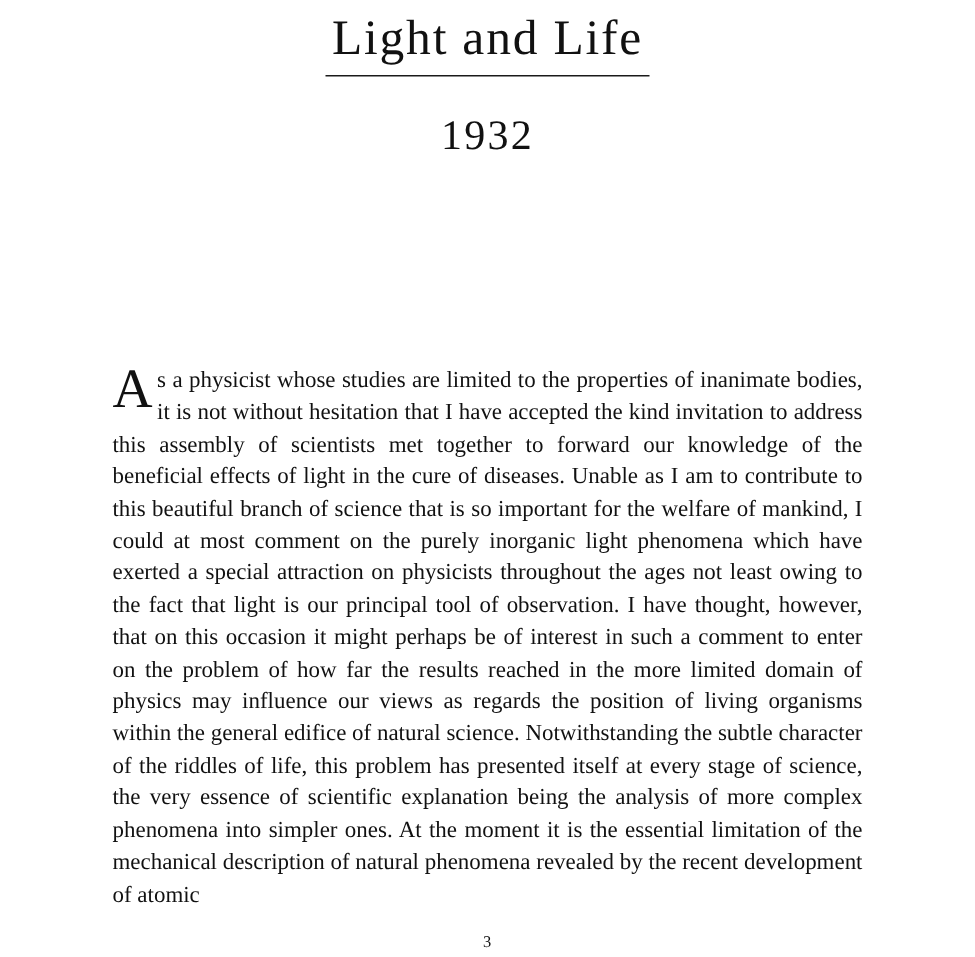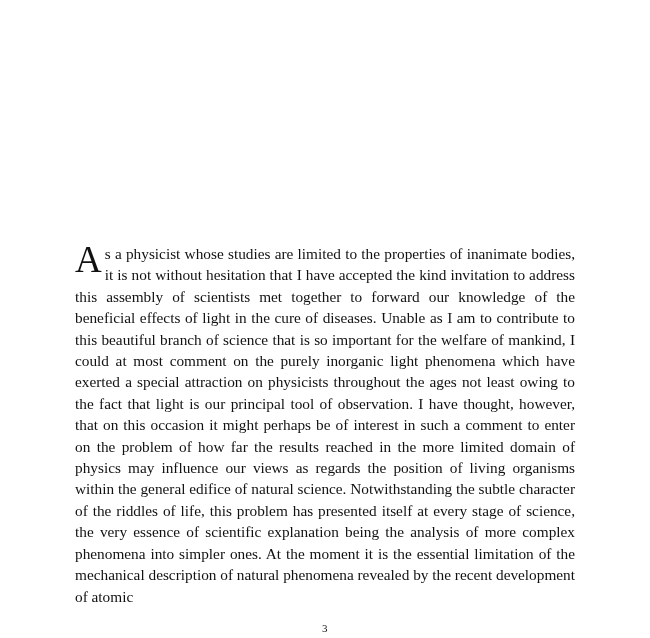--- a/index.html
+++ b/index.html
@@ -85,20 +85,24 @@
     text-align: center;
     font-size: 11px;
     letter-spacing: 0.5px;
   }
 </style>
 </head>
 <body>
 
 <div class="page">
 
+  <div class="title-block">
+    <h1 class="doc-title">Light and Life</h1>
+    <div class="doc-year">1932</div>
+  </div>
 
   <div class="body-wrap">
     <p class="body-par"><span class="dropcap">A</span><span>s a physicist whose studies are limited to the properties of inanimate bodies, it is not without hesitation that I have accepted the kind invitation to address this assembly of scientists met together to forward our knowledge of the beneficial effects of light in the cure of diseases. Unable as I am to contribute to this beautiful branch of science that is so important for the welfare of mankind, I could at most comment on the purely inorganic light phenomena which have exerted a special attraction on physicists throughout the ages not least owing to the fact that light is our principal tool of observation. I have thought, however, that on this occasion it might perhaps be of interest in such a comment to enter on the problem of how far the results reached in the more limited domain of physics may influence our views as regards the position of living organisms within the general edifice of natural science. Notwithstanding the subtle character of the riddles of life, this problem has presented itself at every stage of science, the very essence of scientific explanation being the analysis of more complex phenomena into simpler ones. At the moment it is the essential limitation of the mechanical description of natural phenomena revealed by the recent development of atomic</span></p>
   </div>
 
   <div class="folio">3</div>
 
 </div>
 
 </body></html>

